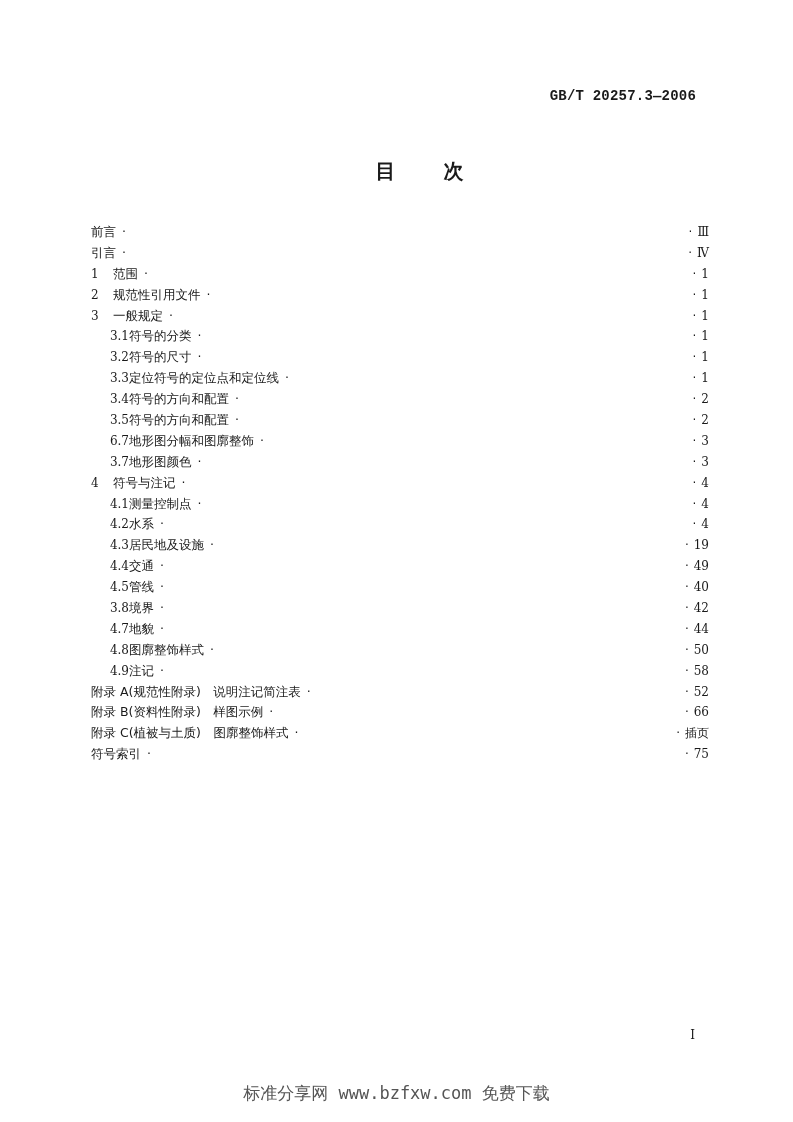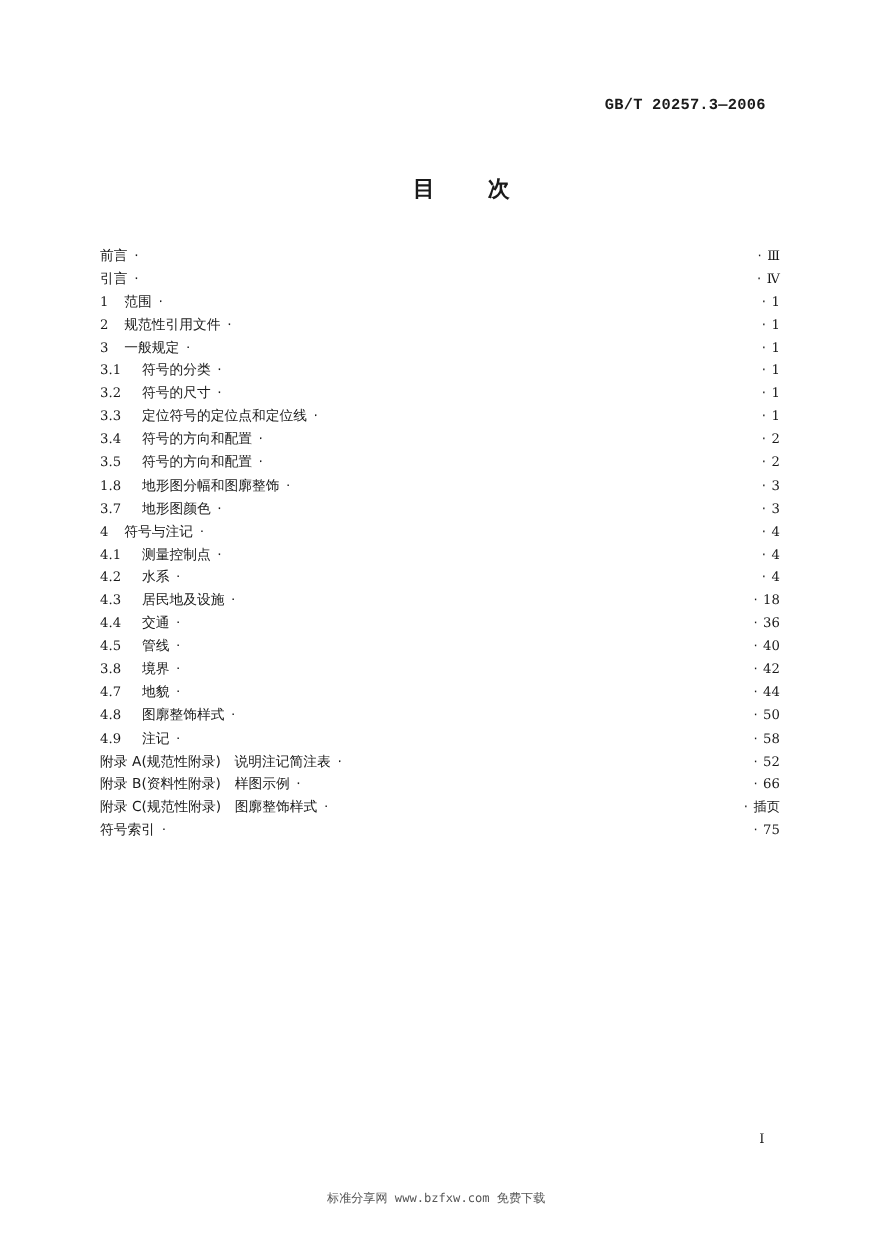--- a/index.html
+++ b/index.html
@@ -10,28 +10,28 @@
   .title { position: absolute; top: 158px; left: 0; width: 793px; text-align: center;
            font-family: "DejaVu Sans", sans-serif; font-weight: bold; font-size: 20px; word-spacing: 0; margin-left: 23px; }
   .title span { display: inline-block; }
   .title .gap { width: 48px; }
   .toc { position: absolute; top: 222px; left: 91px; width: 618px; margin: 0; padding: 0; list-style: none; }
   .toc li { height: 20.9px; display: flex; align-items: center; justify-content: space-between;
             font-size: 12.5px; line-height: 20.9px; gap: 16px; }
   .toc .left { display: flex; align-items: center; white-space: nowrap; }
   .toc .num { display: inline-block; font-family: "DejaVu Serif", serif; font-size: 12px; }
   .toc .num.lvl1 { width: 22px; }
-  .toc .num.lvl2 { width: 38px; }
+  .toc .num.lvl2 { width: 38px; text-align: right; }
   .toc .label { font-family: "DejaVu Sans", sans-serif; font-size: 12.5px; }
   .toc .dot { font-family: "DejaVu Sans", sans-serif; margin-left: 6px; }
   .toc .page { font-family: "DejaVu Serif", serif; font-size: 12px; white-space: nowrap; }
   .toc .page .pdot { margin-right: 5px; font-family: "DejaVu Sans", sans-serif; }
   .page-number { position: absolute; top: 1028px; right: 98px; font-family: "DejaVu Serif", serif; font-size: 12px; }
   .watermark { position: absolute; top: 1082px; left: 0; width: 793px; text-align: center;
-               font-family: "DejaVu Sans Mono", monospace; font-size: 11px; color: #555555; }
+               font-family: "DejaVu Sans Mono", monospace; font-size: 17px; color: #555555; }
 </style>
 </head>
 <body>
 
 <div class="std-code">GB/T 20257.3—2006</div>
 
 <div class="title">
   <span>目</span><span class="gap"></span><span>次</span>
 </div>
 
@@ -109,21 +109,21 @@
     <li>
       <span class="left">
         <span class="num lvl2">3.5</span>
         <span class="label">符号的方向和配置</span>
         <span class="dot">·</span>
       </span>
       <span class="page"><span class="pdot">·</span><span>2</span></span>
     </li>
     <li>
       <span class="left">
-        <span class="num lvl2">1.8</span>
+        <span class="num lvl2">6.7</span>
         <span class="label">地形图分幅和图廓整饰</span>
         <span class="dot">·</span>
       </span>
       <span class="page"><span class="pdot">·</span><span>3</span></span>
     </li>
     <li>
       <span class="left">
         <span class="num lvl2">3.7</span>
         <span class="label">地形图颜色</span>
         <span class="dot">·</span>
@@ -153,29 +153,29 @@
         <span class="dot">·</span>
       </span>
       <span class="page"><span class="pdot">·</span><span>4</span></span>
     </li>
     <li>
       <span class="left">
         <span class="num lvl2">4.3</span>
         <span class="label">居民地及设施</span>
         <span class="dot">·</span>
       </span>
-      <span class="page"><span class="pdot">·</span><span>18</span></span>
+      <span class="page"><span class="pdot">·</span><span>19</span></span>
     </li>
     <li>
       <span class="left">
         <span class="num lvl2">4.4</span>
         <span class="label">交通</span>
         <span class="dot">·</span>
       </span>
-      <span class="page"><span class="pdot">·</span><span>36</span></span>
+      <span class="page"><span class="pdot">·</span><span>49</span></span>
     </li>
     <li>
       <span class="left">
         <span class="num lvl2">4.5</span>
         <span class="label">管线</span>
         <span class="dot">·</span>
       </span>
       <span class="page"><span class="pdot">·</span><span>40</span></span>
     </li>
     <li>
@@ -219,21 +219,21 @@
     </li>
     <li>
       <span class="left">
         <span class="label">附录 B(资料性附录)　样图示例</span>
         <span class="dot">·</span>
       </span>
       <span class="page"><span class="pdot">·</span><span>66</span></span>
     </li>
     <li>
       <span class="left">
-        <span class="label">附录 C(规范性附录)　图廓整饰样式</span>
+        <span class="label">附录 C(植被与土质)　图廓整饰样式</span>
         <span class="dot">·</span>
       </span>
       <span class="page"><span class="pdot">·</span><span>插页</span></span>
     </li>
     <li>
       <span class="left">
         <span class="label">符号索引</span>
         <span class="dot">·</span>
       </span>
       <span class="page"><span class="pdot">·</span><span>75</span></span>

